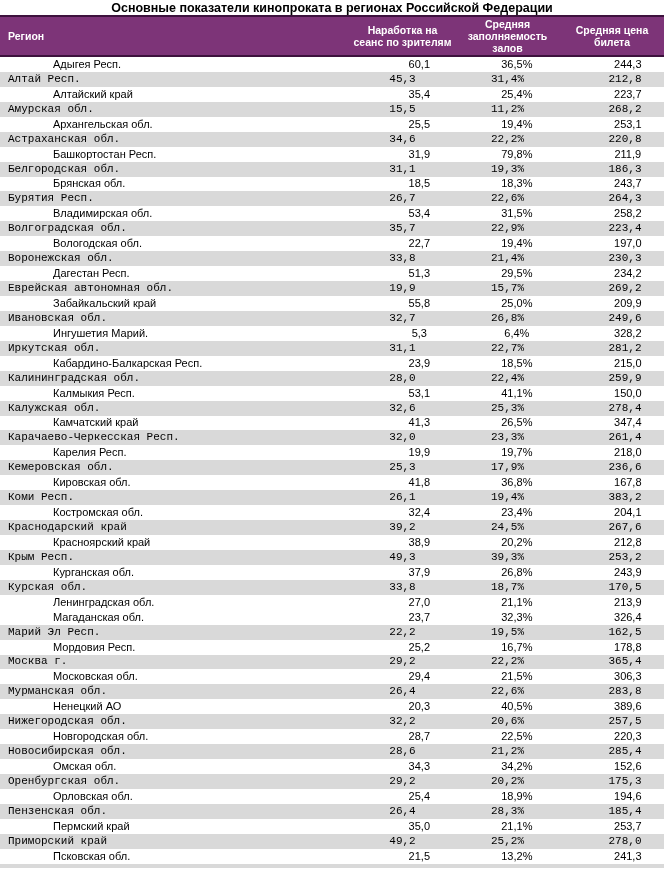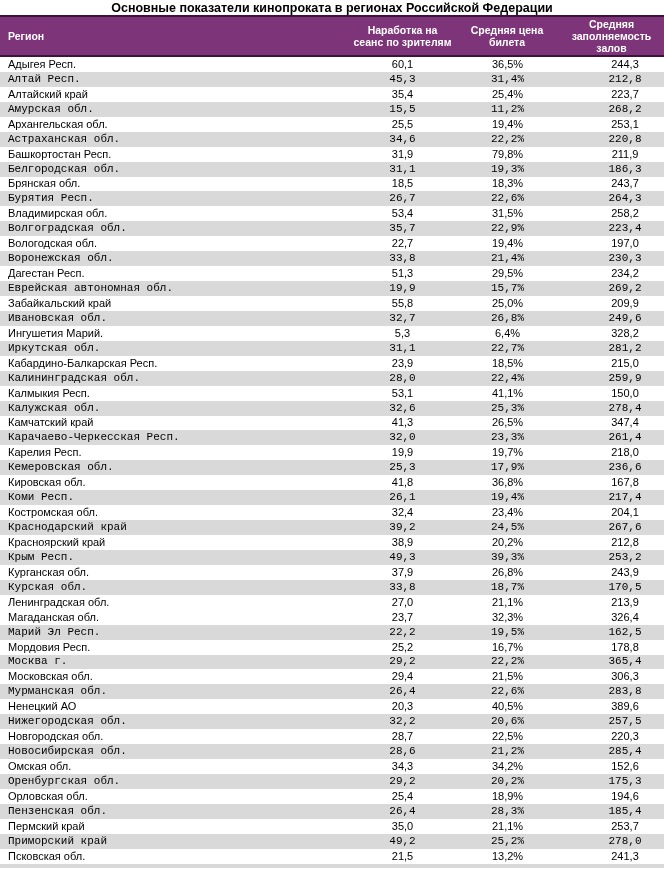--- a/index.html
+++ b/index.html
@@ -53,21 +53,21 @@
   .tbody { }
   .tr {
     display: flex;
     height: 14.95px;
     align-items: center;
     font-size: 11px;
     line-height: 13px;
     overflow: hidden;
   }
   .tr.even { background: var(--stripe); font-family: Liberation Mono, monospace; }
-  .tr.odd { background: #ffffff; }
+  .tr.odd { background: #ffffff; margin-left: 45px; }
   .td { overflow: hidden; white-space: nowrap; }
   .td.col-region { padding-left: 8px; text-align: left; }
   .td.col-c2 { text-align: center; }
   .td.col-c3 { text-align: center; }
   .td.col-c4 { text-align: center; padding-left: 26px; }
 
   .bottom-sliver {
     height: 4px;
     background: var(--stripe);
   }
@@ -75,22 +75,22 @@
 </head>
 <body>
 
 <div class="page">
 
   <div class="title">Основные показатели кинопроката в регионах Российской Федерации</div>
 
   <div class="grid-header">
     <div class="hc col-region">Регион</div>
     <div class="hc col-c2">Наработка на сеанс по зрителям</div>
+    <div class="hc col-c3">Средняя заполняемость залов</div>
     <div class="hc col-c4">Средняя цена билета</div>
-    <div class="hc col-c3">Средняя заполняемость залов</div>
   </div>
 
   <div class="tbody">
 
   <div class="tr odd">
       <div class="td col-region">Адыгея Респ.</div>
       <div class="td col-c2">60,1</div>
       <div class="td col-c3">36,5%</div>
       <div class="td col-c4">244,3</div>
     </div>
@@ -259,21 +259,21 @@
       <div class="tr odd">
       <div class="td col-region">Кировская обл.</div>
       <div class="td col-c2">41,8</div>
       <div class="td col-c3">36,8%</div>
       <div class="td col-c4">167,8</div>
     </div>
       <div class="tr even">
       <div class="td col-region">Коми Респ.</div>
       <div class="td col-c2">26,1</div>
       <div class="td col-c3">19,4%</div>
-      <div class="td col-c4">217,4</div>
+      <div class="td col-c4">383,2</div>
     </div>
       <div class="tr odd">
       <div class="td col-region">Костромская обл.</div>
       <div class="td col-c2">32,4</div>
       <div class="td col-c3">23,4%</div>
       <div class="td col-c4">204,1</div>
     </div>
       <div class="tr even">
       <div class="td col-region">Краснодарский край</div>
       <div class="td col-c2">39,2</div>

